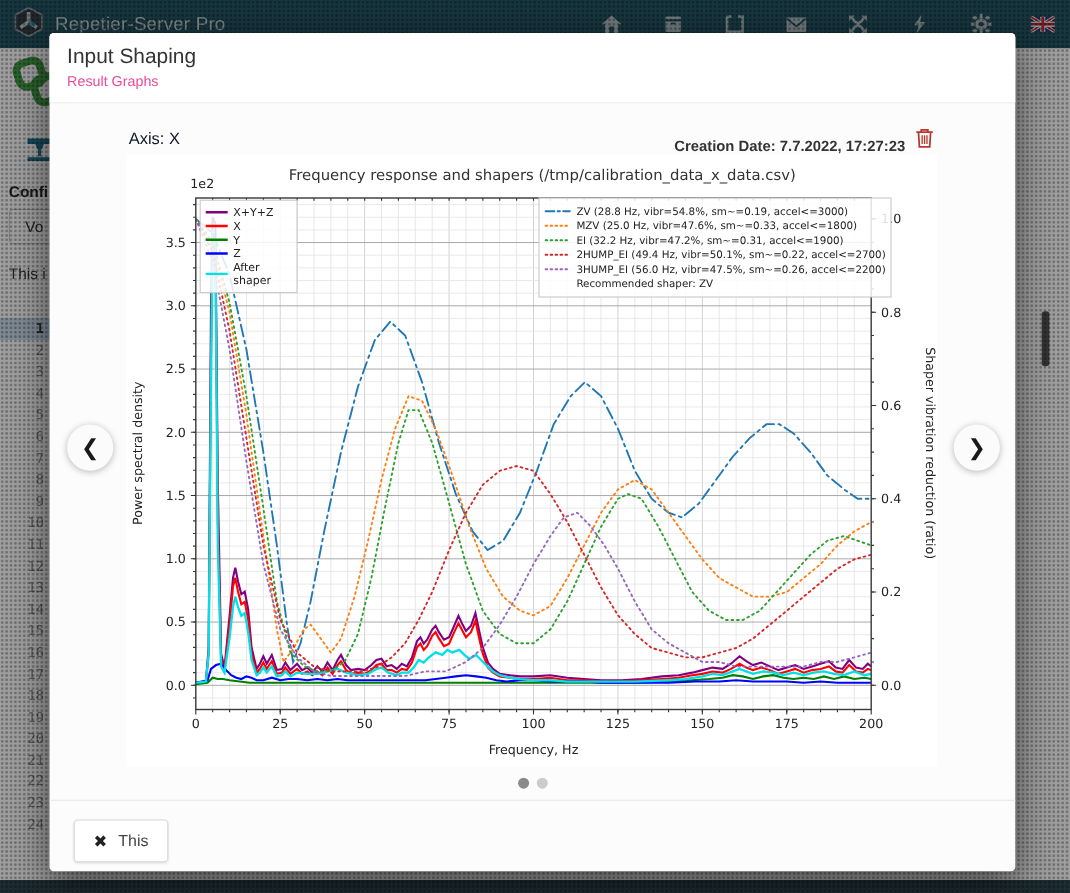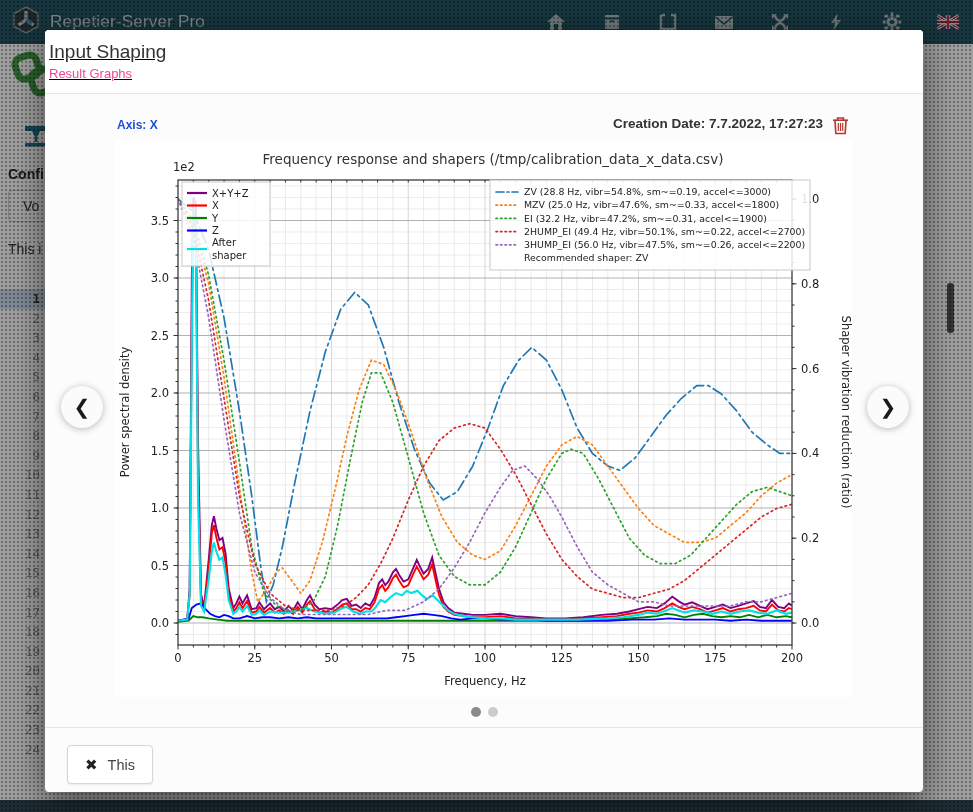--- a/index.html
+++ b/index.html
@@ -35,26 +35,26 @@
   .page-footer { position:absolute; left:0; top:800px; width:973px; height:12px; background:#28424b; z-index:1; }
 
   
   .backdrop { position:absolute; left:0; top:0; width:973px; height:812px; z-index:5;
     background-color:rgba(15,15,15,0.40);
     background-image:radial-gradient(rgba(0,0,0,0.30) 1px, transparent 1.4px);
     background-size:4px 4px; }
 
   
   .modal { position:absolute; left:45px; top:30px; width:878px; height:762px; background:#fcfcfc; border-radius:4px; box-shadow:0 10px 34px rgba(0,0,0,.55); z-index:10; }
-  .modal-header { position:absolute; left:0; top:0; width:100%; height:64px; border-bottom:1px solid #e4e4e4; background:#fff; border-radius:4px 4px 0 0; padding:11px 4px;text-decoration:underline; }
+  .modal-header { position:absolute; left:0; top:0; width:100%; height:64px; border-bottom:1px solid #e4e4e4; background:#fff; border-radius:4px 4px 0 0; padding:11px 16px; }
   .modal-title { font-size:19px; font-weight:500; color:#333; }
   .modal-subtitle { font-size:13px; color:#ec4899; margin-top:3px; }
 
-  .axis-label { position:absolute; left:72px; top:88px; font-size:12px; font-weight:bold; color:#1d4ed8; }
-  .creation-row { position:absolute; right:74px; top:86px; display:flex; align-items:flex-start; gap:9px; }
+  .axis-label { position:absolute; left:72px; top:88px; font-size:15px; font-weight:normal; color:#0f172a; }
+  .creation-row { position:absolute; right:74px; top:86px; display:flex; align-items:flex-end; gap:9px; }
   .creation-label { font-size:13.5px; font-weight:bold; color:#333; }
 
   .chart-wrap { position:absolute; left:70px; top:110px; width:737px; height:557px; background:#fff; }
 
   .car-arrow { position:absolute; width:42px; height:42px; border-radius:50%; background:#fbfbfb; box-shadow:0 1px 7px rgba(0,0,0,.28); display:flex; align-items:center; justify-content:center; font-size:20px; color:#1a1a1a; z-index:12; }
   .car-prev { left:16px; top:356px; }
   .car-next { left:822px; top:356px; }
 
   .car-dots { position:absolute; left:0; top:677px; width:100%; display:flex; justify-content:center; gap:7px; }
   .car-dot { width:10px; height:10px; border-radius:50%; }

